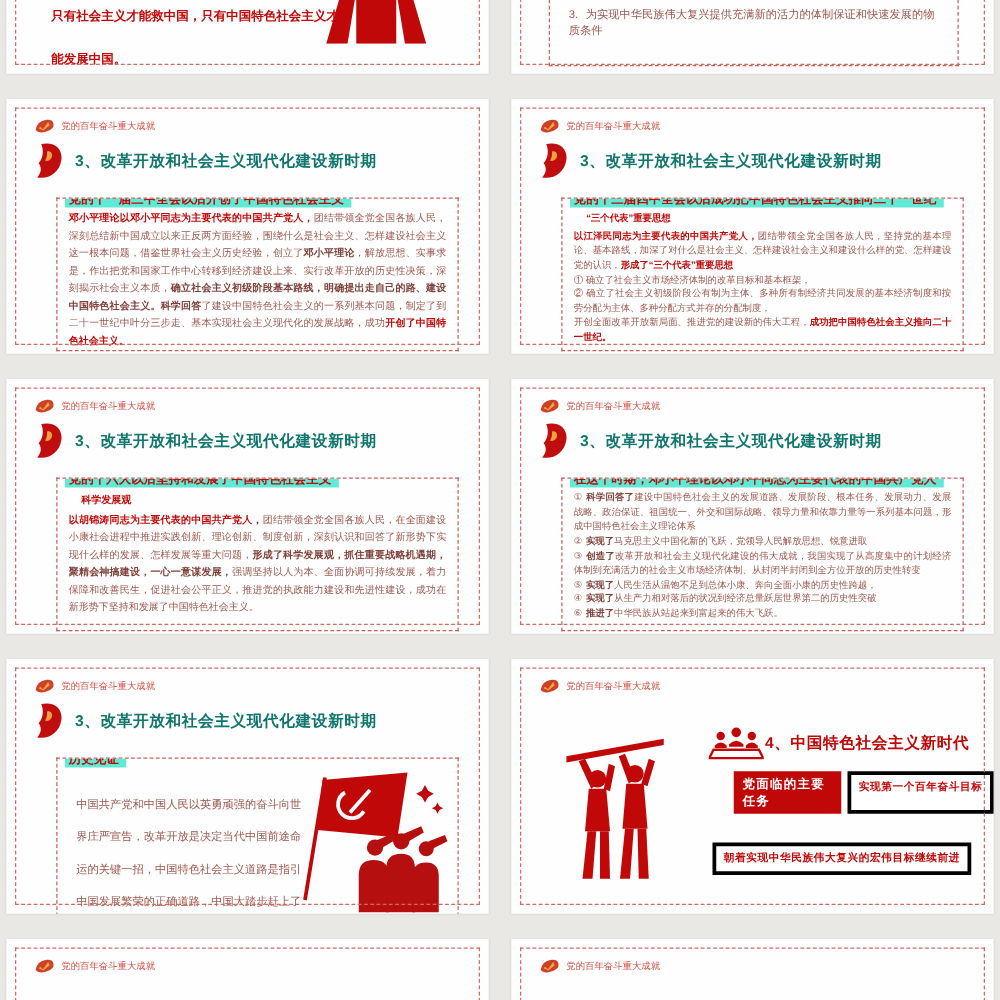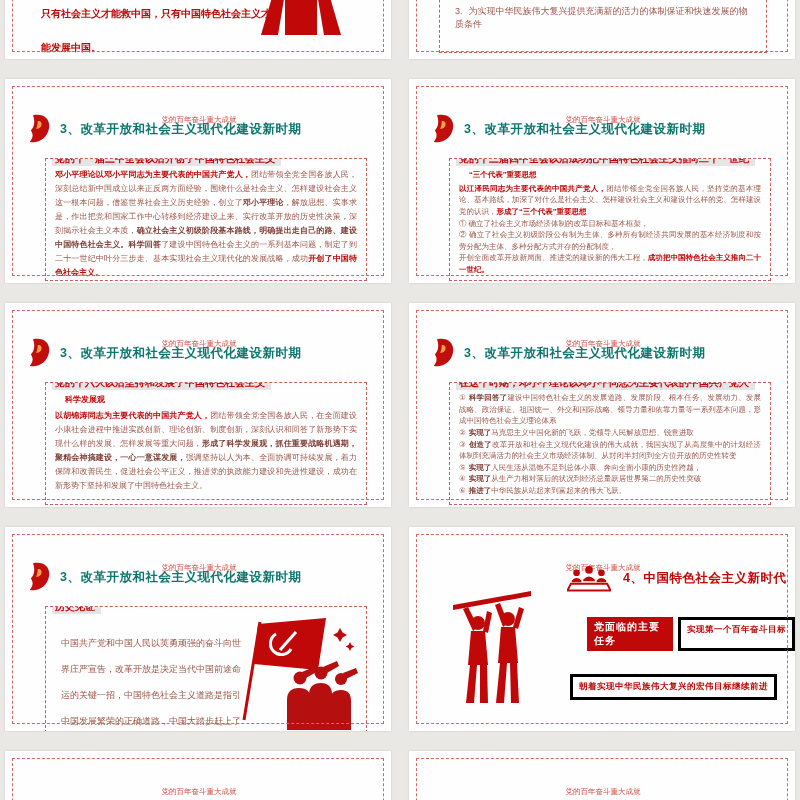--- a/index.html
+++ b/index.html
@@ -2,50 +2,50 @@
 <html><head>
 <meta charset="utf-8">
 <style>
   html,body{margin:0;padding:0;width:800px;height:800px;overflow:hidden;
     background:#e9e8e4;font-family:"Liberation Sans",sans-serif;}
   .grid{position:absolute;left:0;top:-145px;width:800px;display:grid;
     grid-template-columns:386px 386px;grid-auto-rows:204px;gap:20px 18px;padding:0 5px;}
   .card{position:relative;background:#fefefe;overflow:hidden;box-shadow:0 0 2px rgba(0,0,0,.12);}
   .card::after{content:"";position:absolute;inset:7px;border:1px dashed #d2685e;pointer-events:none;}
   .card-inner{position:absolute;inset:8px;padding:6px 12px 0;}
-  .logo-row{display:flex;align-items:center;gap:22px;height:16px;margin-left:2px;flex-direction:column;}
+  .logo-row{display:flex;align-items:center;gap:5px;height:16px;margin-left:2px;}
   .lsvg{width:17px;height:14px;}
   .logo-text{font-size:7.5px;color:#cf5043;}
   .title-row{display:flex;align-items:center;gap:9px;margin:4px 0 0 2px;height:32px;}
   .tsvg{width:24px;height:30px;}
   .slide-title{font-size:12.5px;font-weight:bold;color:#0f766e;letter-spacing:.5px;}
   .content-box{position:relative;border:1px dashed #c66055;margin:13px 4px 0 20px;
     padding:9px 9px 4px;height:108px;overflow:hidden;}
-  .box-label{position:absolute;top:-7px;left:6px;background:#e5e5e5;padding:0 6px 0 3px;
+  .box-label{position:absolute;top:-7px;left:6px;background:#5eead4;padding:0 6px 0 3px;
     font-size:10px;font-weight:bold;color:#c00808;white-space:nowrap;}
   .body-text{font-size:8px;line-height:1.75;color:#9c564b;text-align:justify;}
   .dense{font-size:7.5px;line-height:1.55;}
   .b{font-weight:bold;color:#7e4038;}
   .br{font-weight:bold;color:#c00808;}
   .inner-label{display:block;font-weight:bold;color:#c00808;margin:1px 0 2px 10px;}
   .li{display:block;}
   .num{margin-right:3px;}
   
   .r1l-text{position:absolute;left:28px;top:134px;font-size:10px;font-weight:bold;
     color:#c00808;line-height:34px;white-space:nowrap;}
   .r1l-emblem{position:absolute;left:246px;top:96px;}
   .r1r-box{position:absolute;left:22px;top:-60px;width:326px;height:248px;border:1px dashed #c66055;}
   .r1r-item{position:absolute;left:38px;top:142px;font-size:9px;color:#9c564b;width:300px;}
   .r1r-item .num{margin-right:6px;}
   
   .hist-box{height:112px;}
   .hist-body{width:182px;font-size:9px;line-height:26px;color:#9c564b;margin:14px 0 0 6px;}
   .hist-art{position:absolute;right:6px;bottom:2px;}
   
-  .r4r-title{position:absolute;left:158px;top:38px;display:flex;align-items:center;gap:12px;text-align:center;}
+  .r4r-title{position:absolute;left:158px;top:54px;display:flex;align-items:center;gap:1px;text-align:center;}
   .r4r-title .ttl{font-size:12.5px;font-weight:bold;color:#c00808;letter-spacing:.5px;}
   .badge-row{position:absolute;left:165px;top:90px;display:flex;gap:5px;align-items:stretch;padding-left:13px;}
   .badge{background:#c00808;color:#fff;font-size:10px;font-weight:bold;padding:3px 7px;letter-spacing:1px;}
   .goal{border:3px solid #000000;background:#fff;color:#c00808;font-weight:bold;
     font-size:8.5px;padding:4px 6px;white-space:nowrap;letter-spacing:.5px;}
   .ls2{letter-spacing:2.5px;}
   .goal2{position:absolute;left:165px;top:120px;}
   .goal3{position:absolute;left:161px;top:147px;}
   .workers{position:absolute;left:44px;top:52px;}
 </style>

